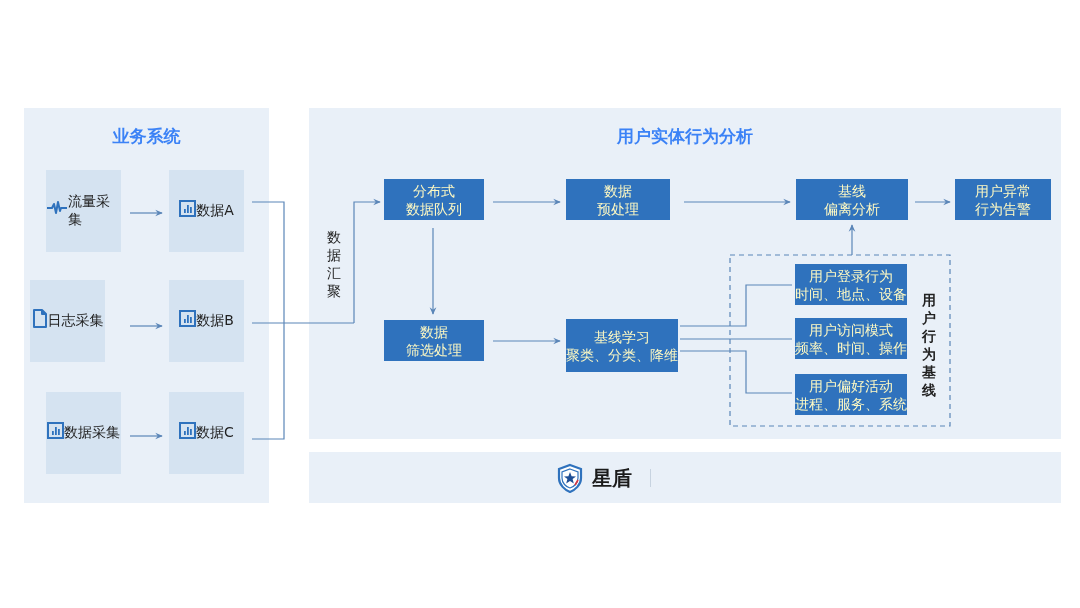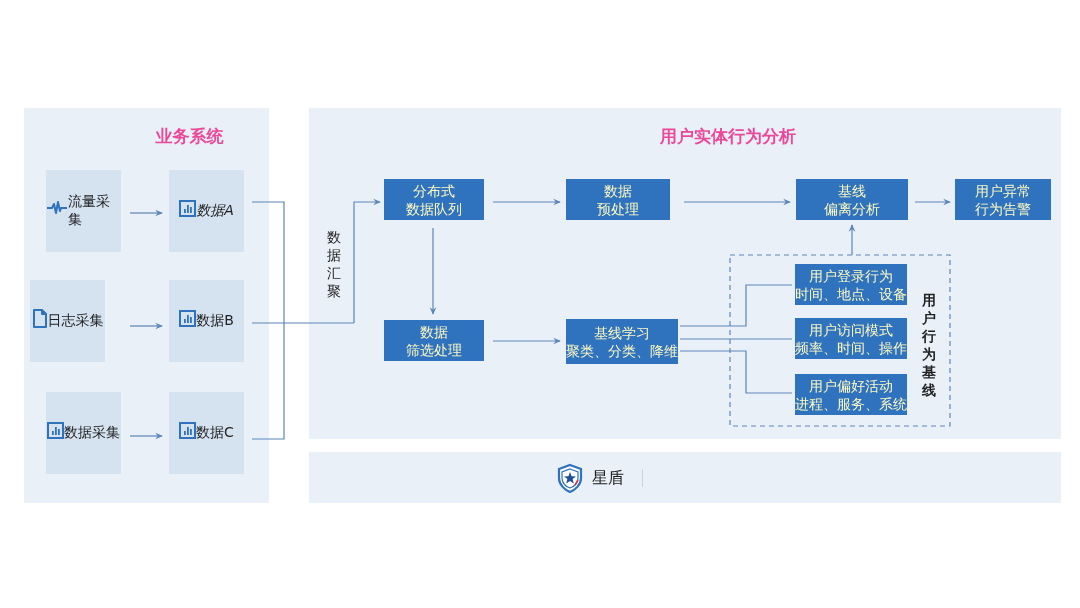--- a/index.html
+++ b/index.html
@@ -1,30 +1,30 @@
 <!DOCTYPE html>
 <html><head>
 <meta charset="utf-8">
 <style>
   html,body{margin:0;padding:0;}
   body{width:1080px;height:608px;background:#ffffff;position:relative;overflow:hidden;
        font-family:"DejaVu Sans","Liberation Sans",sans-serif;color:#222;}
   .panel{position:absolute;background:#e9f0f8;}
-  .panel-title{position:absolute;font-size:17px;font-weight:bold;color:#ec4899;text-align:center;padding-left:43px;}
+  .panel-title{position:absolute;font-size:17px;font-weight:bold;color:#3b82f6;text-align:center;}
   .src-box{position:absolute;background:#d5e3f1;width:75px;height:82px;display:flex;flex-direction:row;
            align-items:center;justify-content:center;}
   .src-box .ico{height:20px;display:flex;align-items:center;justify-content:center;margin-bottom:6px;}
   .src-box .lbl{font-size:14px;color:#222;}
   .bbox{position:absolute;background:#2f72bd;color:#fef9c3;font-size:14px;line-height:18px;
         display:flex;flex-direction:column;align-items:center;justify-content:center;text-align:center;
         box-shadow:0 0 0 1px #e9f0f8;}
   .vtext{position:absolute;font-size:14px;line-height:18px;width:16px;text-align:center;color:#222;
          word-break:break-all;}
   svg.lines{position:absolute;left:0;top:0;}
-  .footer-logo-text{font-weight:normal;font-size:16px;color:#1b1b1b;}
+  .footer-logo-text{font-weight:bold;font-size:20px;color:#1b1b1b;}
 </style>
 </head>
 <body>
 
 <div class="panel" style="left:24px;top:108px;width:245px;height:395px;"></div>
 <div class="panel" style="left:309px;top:108px;width:752px;height:331px;"></div>
 <div class="panel" style="left:309px;top:452px;width:752px;height:51px;"></div>
 
 <div class="panel-title" style="left:24px;top:125px;width:245px;">业务系统</div>
 <div class="panel-title" style="left:560px;top:125px;width:250px;">用户实体行为分析</div>
@@ -80,21 +80,21 @@
     <svg width="17" height="17" viewBox="0 0 17 17">
         <rect x="1" y="1" width="15" height="15" fill="none" stroke="#2f72bd" stroke-width="2"></rect>
         <rect x="5" y="9" width="1.8" height="4" fill="#2f72bd"></rect>
         <rect x="8" y="5" width="1.8" height="8" fill="#2f72bd"></rect>
         <rect x="11" y="7" width="1.8" height="6" fill="#2f72bd"></rect>
       </svg>
   </span>
   <span class="lbl">数据采集</span>
 </div>
 
-<div class="src-box" style="left:169px;top:170px;font-style:italic;">
+<div class="src-box" style="left:169px;top:170px;">
   <span class="ico">
     <svg width="17" height="17" viewBox="0 0 17 17">
         <rect x="1" y="1" width="15" height="15" fill="none" stroke="#2f72bd" stroke-width="2"></rect>
         <rect x="5" y="9" width="1.8" height="4" fill="#2f72bd"></rect>
         <rect x="8" y="5" width="1.8" height="8" fill="#2f72bd"></rect>
         <rect x="11" y="7" width="1.8" height="6" fill="#2f72bd"></rect>
       </svg>
   </span>
   <span class="lbl">数据A</span>
 </div>
@@ -136,21 +136,21 @@
   <span>偏离分析</span>
 </div>
 <div class="bbox" style="left:955px;top:179px;width:96px;height:41px;">
   <span>用户异常</span>
   <span>行为告警</span>
 </div>
 <div class="bbox" style="left:384px;top:320px;width:100px;height:41px;">
   <span>数据</span>
   <span>筛选处理</span>
 </div>
-<div class="bbox" style="left:566px;top:319px;width:112px;height:45px;">
+<div class="bbox" style="left:566px;top:319px;width:112px;height:53px;">
   <span>基线学习</span>
   <span>聚类、分类、降维</span>
 </div>
 <div class="bbox" style="left:795px;top:264px;width:112px;height:41px;">
   <span>用户登录行为</span>
   <span>时间、地点、设备</span>
 </div>
 <div class="bbox" style="left:795px;top:318px;width:112px;height:41px;">
   <span>用户访问模式</span>
   <span>频率、时间、操作</span>

